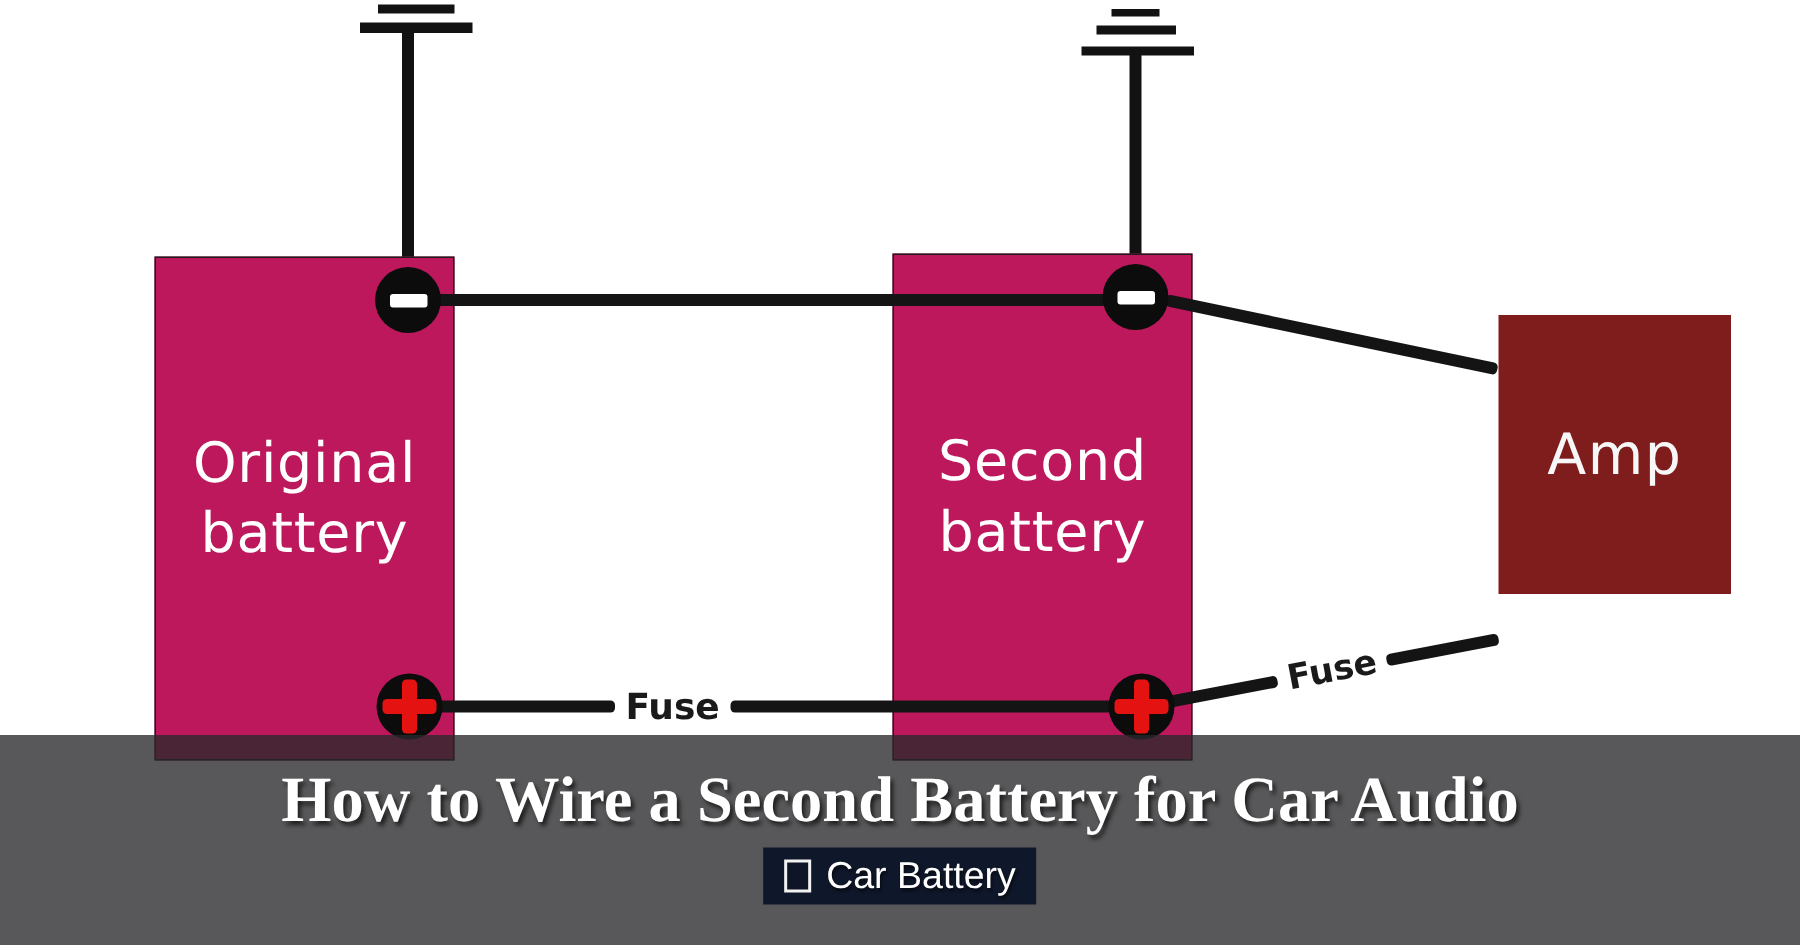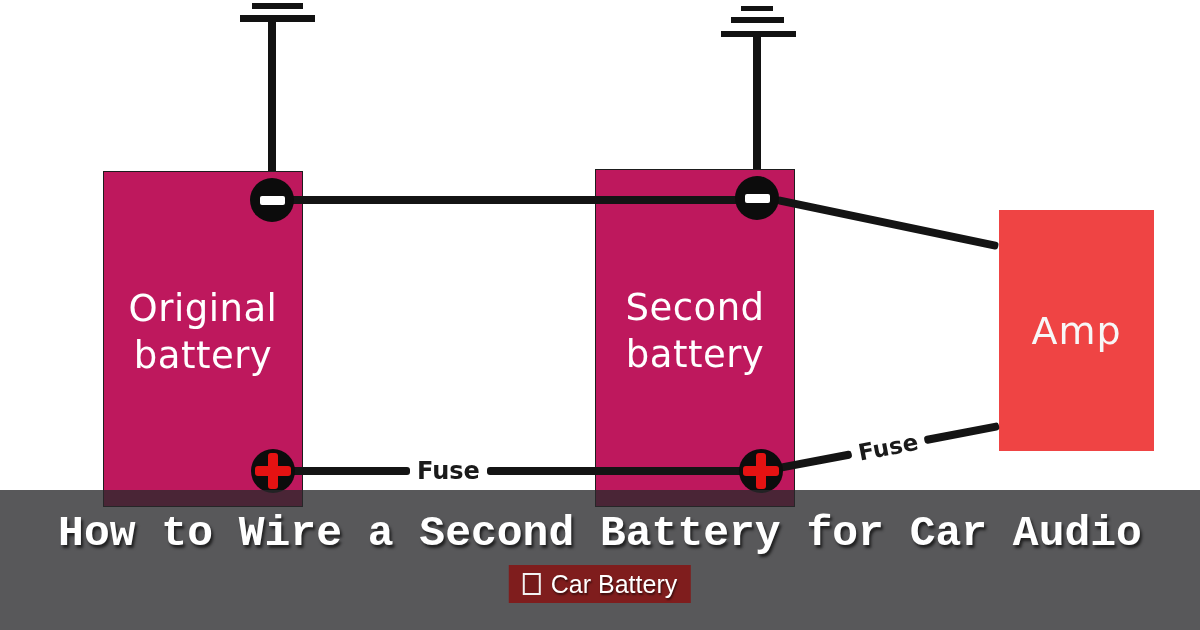--- a/index.html
+++ b/index.html
@@ -13,21 +13,21 @@
   .battery{
     position:absolute;width:200px;background:#be185d;border:1px solid #1d1d1d;
     display:flex;align-items:center;justify-content:center;text-align:center;
     z-index:1;box-sizing:border-box;
   }
   .battery-label{
     color:#ffffff;font-size:37px;line-height:1.28;letter-spacing:0.5px;
     width:170px;margin-top:-14px;
   }
   .amp-box{
-    position:absolute;left:999px;top:210px;width:155px;height:241px;background:#ef4444;
+    position:absolute;left:999px;top:210px;width:155px;height:186px;background:#7f1d1d;
     display:flex;align-items:center;justify-content:center;z-index:1;
   }
   .amp-label{color:#f7f7f7;font-size:38px;letter-spacing:1px;}
   
   .wire{position:absolute;background:#141414;z-index:2;}
   .wire-h{height:8px;}
   .wire-run{
     position:absolute;display:flex;align-items:center;z-index:2;
   }
   .wire-seg{height:8px;background:#141414;border-radius:3px;}
@@ -45,27 +45,27 @@
   .plus{position:relative;width:38px;height:38px;}
   .plus-h{position:absolute;left:1px;top:14px;width:36px;height:10px;background:#e51212;border-radius:3px;}
   .plus-v{position:absolute;left:14px;top:1px;width:10px;height:36px;background:#e51212;border-radius:3px;}
   
   .footer-bar{
     position:absolute;left:0;top:490px;width:1200px;height:140px;
     background:rgba(41,41,43,0.78);z-index:5;
   }
   .main-title{
     position:absolute;left:0;top:508px;width:1200px;text-align:center;z-index:6;
-    font-family:Liberation Mono, monospace;font-weight:bold;font-size:43px;
+    font-family:Liberation Serif, serif;font-weight:bold;font-size:43px;
     color:#ffffff;letter-spacing:0px;line-height:1.2;
     text-shadow:2px 3px 3px rgba(0,0,0,0.65);
   }
   .badge{
     position:absolute;left:50%;top:565px;transform:translateX(-50%);z-index:6;
-    height:38px;padding:0 14px;background:#7f1d1d;
+    height:38px;padding:0 14px;background:#0f172a;
     display:flex;align-items:center;gap:10px;
   }
   .tofu{
     width:14px;height:18px;border:2px solid #f2f2f2;display:inline-block;
     background:rgba(0,0,0,0.08);
   }
   .badge-label{
     font-family:"Liberation Sans",sans-serif;font-size:25px;color:#ffffff;
     line-height:1;text-shadow:1px 2px 2px rgba(0,0,0,0.55);white-space:nowrap;
   }

